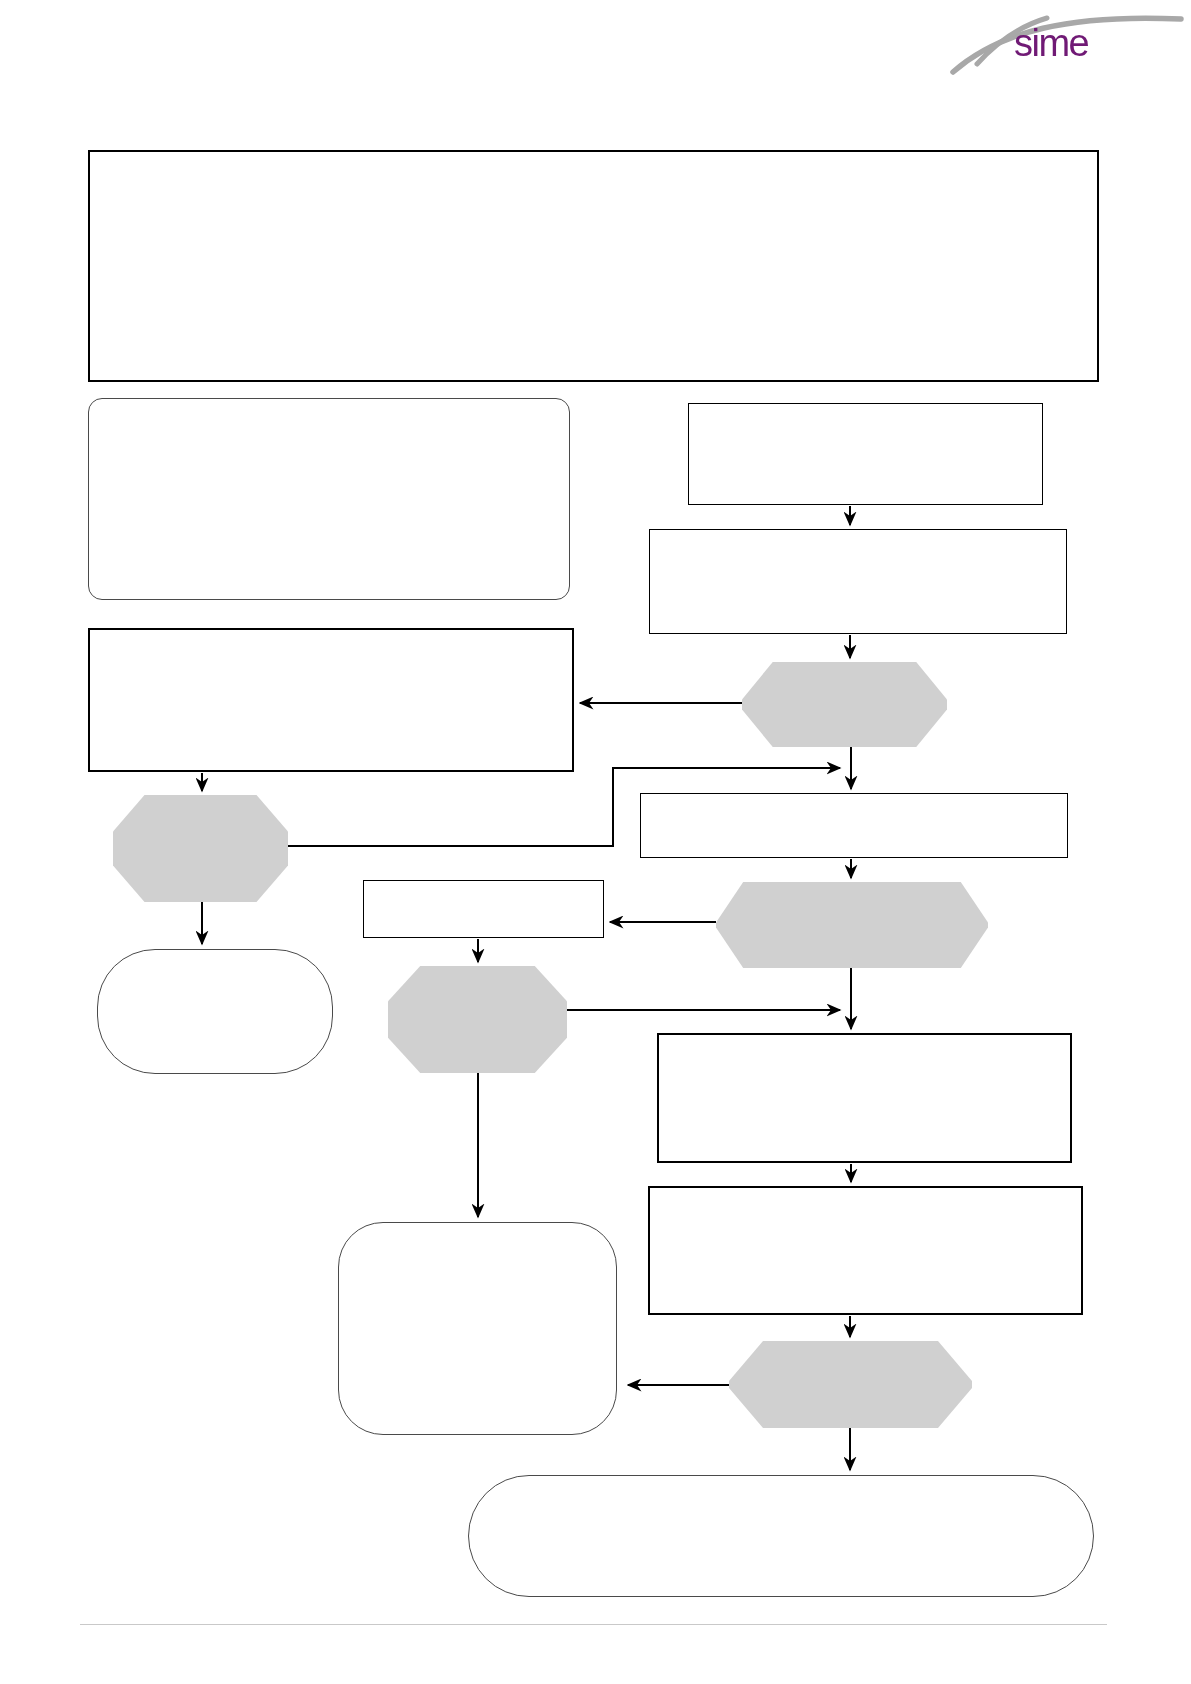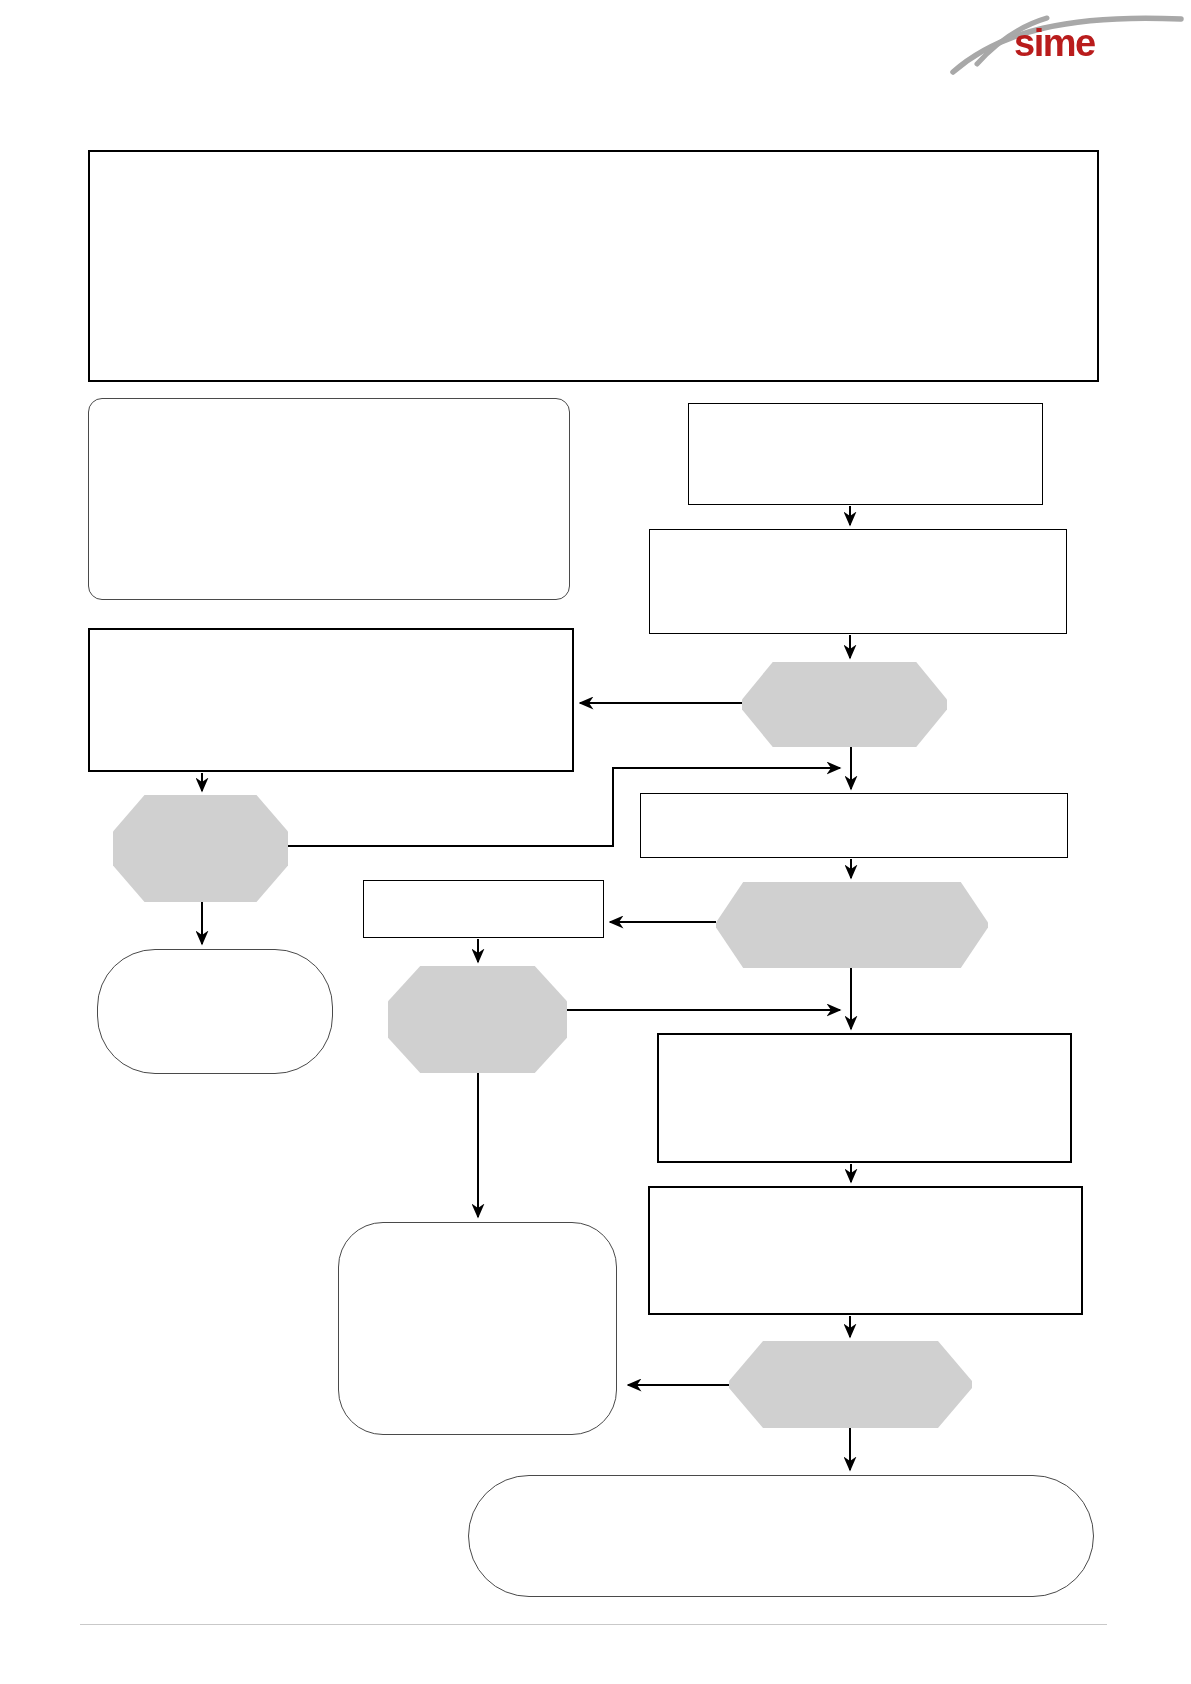--- a/index.html
+++ b/index.html
@@ -10,22 +10,22 @@
   .rect{border:2px solid #000;background:#fff;}
   .rect-thin{border:1.5px solid #000;background:#fff;}
   .roundthin{border:1px solid #4a4a4a;background:#fff;}
   .oct{background:#d0d0d0;border:none;z-index:2;}
   .oct-a{clip-path:polygon(15% 0,85% 0,100% 44%,100% 56%,85% 100%,15% 100%,0 56%,0 44%);}
   .oct-b{clip-path:polygon(18% 0,82% 0,100% 34%,100% 66%,82% 100%,18% 100%,0 66%,0 34%);}
   .oct-c{clip-path:polygon(10% 0,90% 0,100% 47%,100% 53%,90% 100%,10% 100%,0 53%,0 47%);}
   .oct-d{clip-path:polygon(18% 0,82% 0,100% 33%,100% 67%,82% 100%,18% 100%,0 67%,0 33%);}
   .oct-e{clip-path:polygon(14% 0,86% 0,100% 46%,100% 54%,86% 100%,14% 100%,0 54%,0 46%);}
   #logo-swoosh{position:absolute;left:945px;top:6px;width:246px;height:72px;z-index:3;}
-  #logo-text{position:absolute;left:1014px;top:24px;z-index:4;font-weight:bold;font-size:38px;
-             letter-spacing:-1.5px;color:#b91c1c;line-height:1;}
+  #logo-text{position:absolute;left:1014px;top:24px;z-index:4;font-weight:normal;font-size:38px;
+             letter-spacing:-1.5px;color:#701a75;line-height:1;}
   #footer-line{position:absolute;left:80px;top:1624px;width:1027px;height:0;border-top:1px solid #c9c9c9;z-index:1;}
 </style>
 </head>
 <body>
 
 <div id="canvas">
 
   <svg id="connectors" viewBox="0 0 1191 1684" xmlns="http://www.w3.org/2000/svg">
     <defs>
       <marker id="ah" markerUnits="userSpaceOnUse" markerWidth="15" markerHeight="13" viewBox="0 0 15 13" refX="13.5" refY="6.5" orient="auto">

